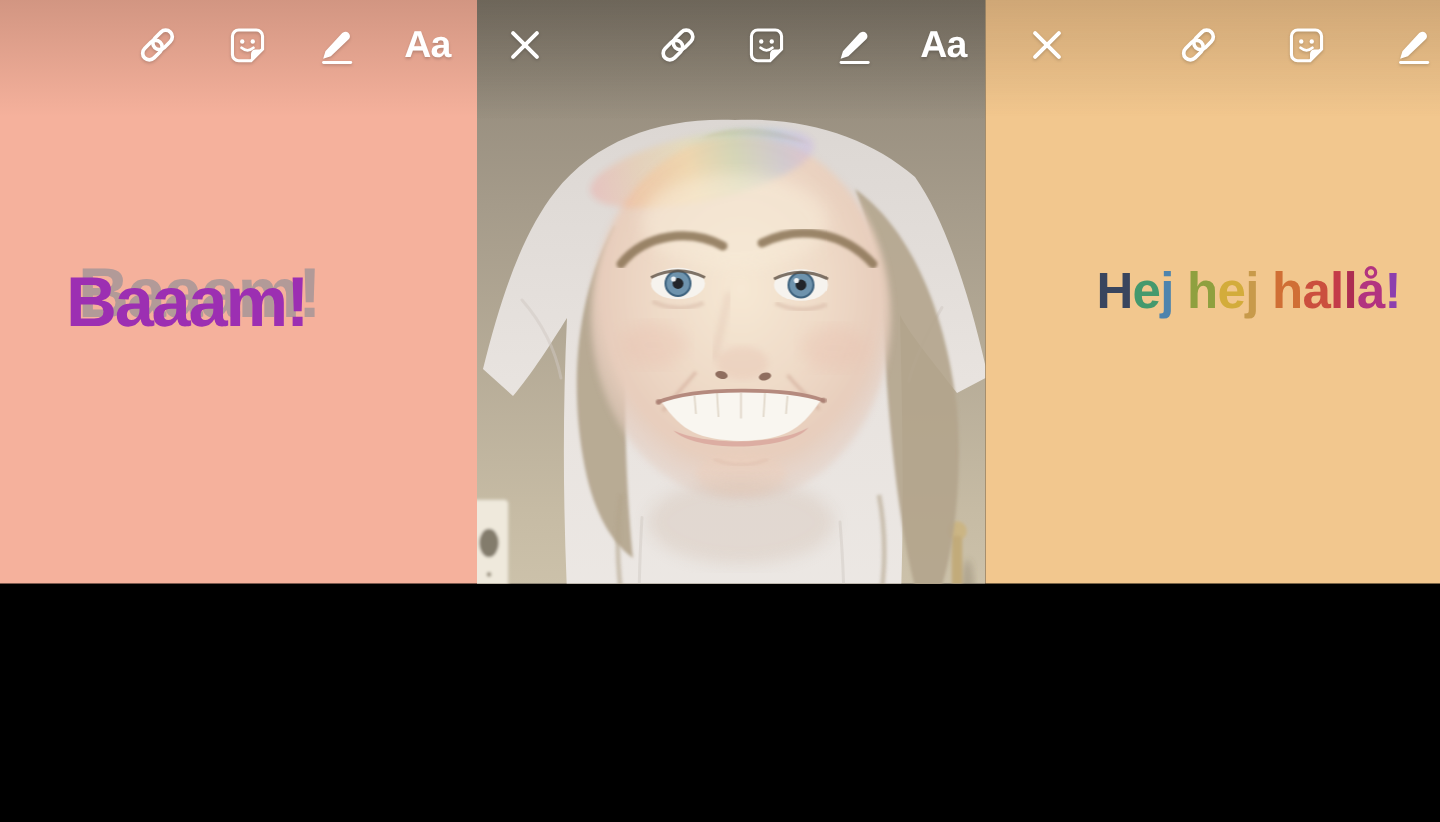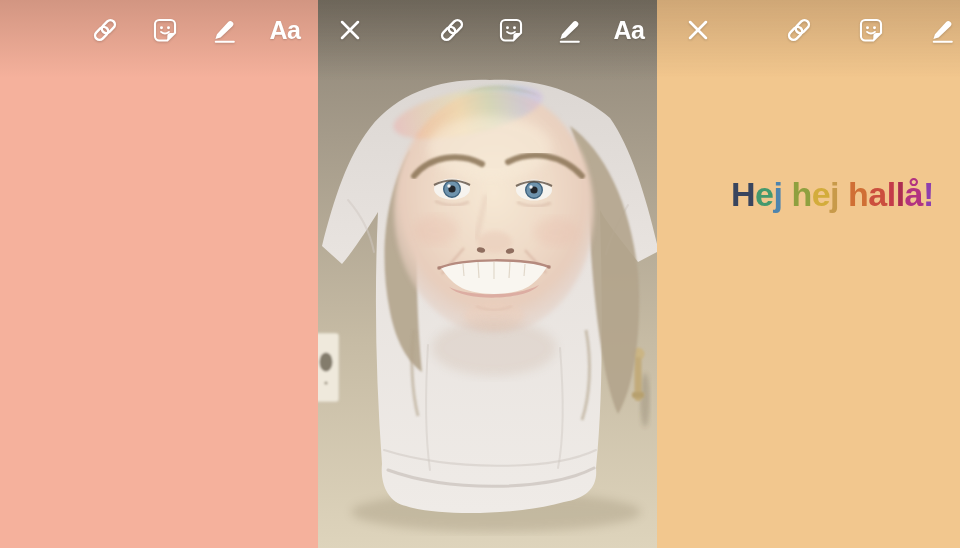--- a/index.html
+++ b/index.html
@@ -1,17 +1,17 @@
 <!DOCTYPE html>
 <html><head>
 <meta charset="utf-8">
 <style>
   html,body{margin:0;padding:0;background:#000;}
   .stage{
-    position:relative;width:960px;height:548px;overflow:hidden;
+    position:relative;width:960px;height:389px;overflow:hidden;
     font-family:"Liberation Sans",sans-serif;
   }
   .panel{position:absolute;top:0;height:548px;overflow:hidden;}
   .panel-left{left:0;width:318px;background:#f5b19c;}
   .panel-mid{left:318px;width:339px;background:#9a9081;}
   .panel-right{left:657px;width:303px;background:#f2c78e;}
   .top-shade{
     position:absolute;top:0;left:0;right:0;height:78px;pointer-events:none;
     background:linear-gradient(rgba(70,40,25,.20),rgba(70,40,25,0));
   }
@@ -89,20 +89,21 @@
             <use href="#i-sticker"></use>
           </svg>
       </div>
       <div class="icon-btn">
         <svg>
             <use href="#i-pen"></use>
           </svg>
       </div>
       <div class="icon-btn aa-btn">Aa</div>
     </div>
+    <div class="caption-left" style="color: rgb(156, 47, 178); text-shadow: rgba(141, 141, 150, 0.65) 8px -6px 0px;">Baaam!</div>
   </section>
 
   <section class="panel panel-mid">
     <div class="photo">
       <svg viewBox="0 0 339 548" preserveAspectRatio="none" role="img">
         <defs>
           <linearGradient id="wallGrad" x1="0" y1="0" x2="0" y2="1">
             <stop offset="0" stop-color="#8d8476"></stop>
             <stop offset=".25" stop-color="#a59b8a"></stop>
             <stop offset=".62" stop-color="#c6bba4"></stop>

